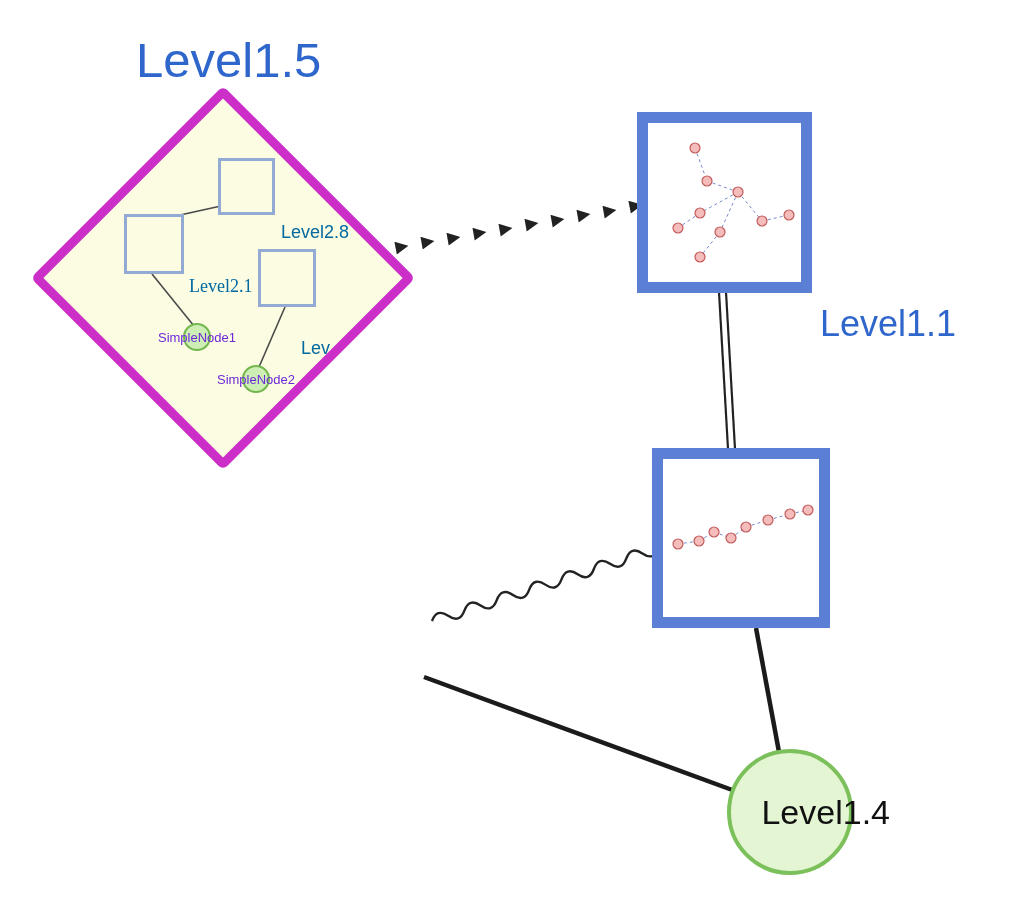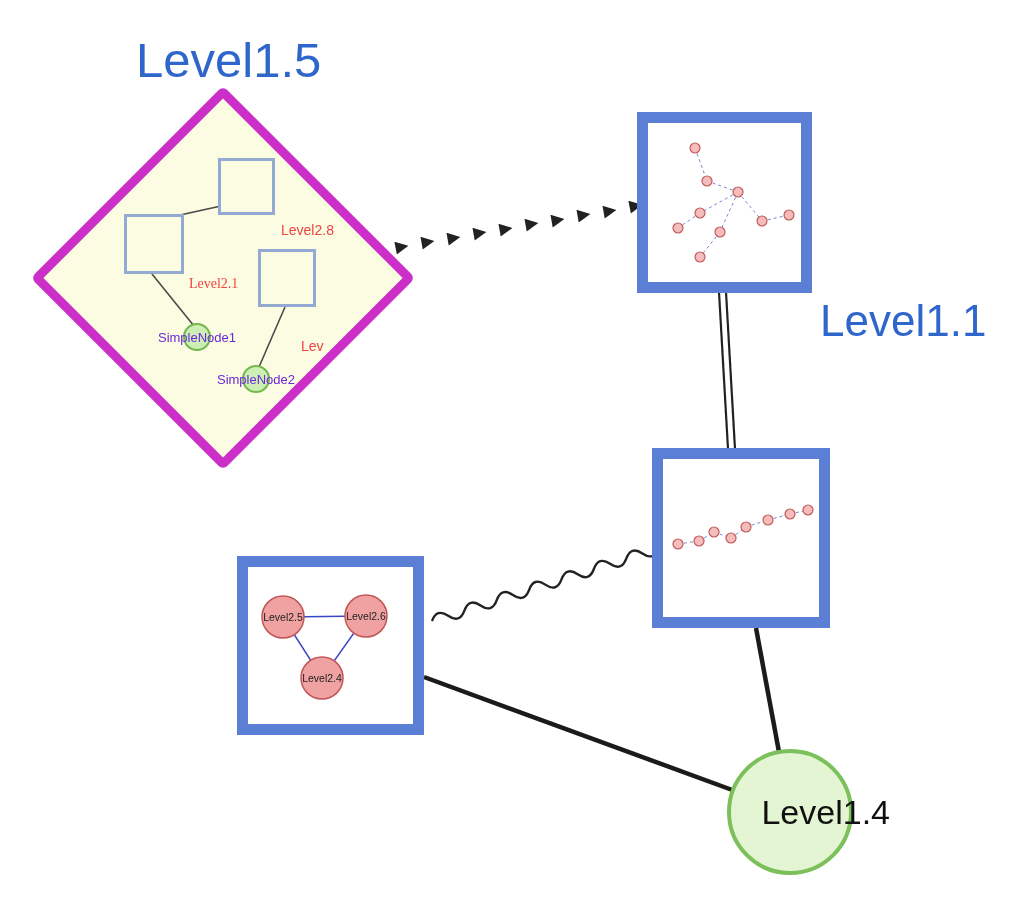--- a/index.html
+++ b/index.html
@@ -2,21 +2,21 @@
 <html><head>
 <meta charset="utf-8">
 <style>
   html,body{margin:0;padding:0;background:#ffffff;}
   body{font-family:"Liberation Sans",sans-serif;}
   #canvas{position:relative;width:1026px;height:900px;background:#ffffff;overflow:hidden;}
   svg.layer{position:absolute;left:0;top:0;pointer-events:none;}
   .group-square{position:absolute;background:#ffffff;border:11px solid #5c7fd6;box-sizing:border-box;z-index:3;}
   .inner-square{position:absolute;background:#fbfce2;border:3px solid #93aad2;box-sizing:border-box;z-index:3;}
   .lbl-blue{position:absolute;color:#2f66cc;z-index:5;white-space:nowrap;}
-  .lbl-inner{position:absolute;color:#ef4444;font-size:14px;z-index:4;white-space:nowrap;text-align:right;}
+  .lbl-inner{position:absolute;color:#0369a1;font-size:18px;z-index:4;white-space:nowrap;text-align:right;}
   .simple-node{position:absolute;width:28px;height:28px;border-radius:50%;background:#cdeeb5;border:2px solid #74b74e;box-sizing:border-box;z-index:3;}
   .simple-label{position:absolute;width:140px;text-align:center;font-size:13px;color:#6d28d9;z-index:4;white-space:nowrap;}
   .mini-label{position:absolute;width:60px;text-align:center;font-size:10.5px;color:#222;z-index:4;white-space:nowrap;}
   #diamond{position:absolute;left:87px;top:142px;width:272px;height:272px;background:#fbfce2;border:9px solid #cb2fc8;border-radius:6px;transform:rotate(45deg);box-sizing:border-box;z-index:1;}
   #level14-circle{position:absolute;left:727px;top:749px;width:126px;height:126px;border-radius:50%;background:#e3f5d2;border:4px solid #7bc05a;box-sizing:border-box;z-index:3;}
   #level14-label{position:absolute;left:690px;top:793px;width:200px;text-align:right;font-size:34px;color:#111;z-index:5;white-space:nowrap;}
 </style>
 </head>
 <body>
 
@@ -105,37 +105,20 @@
         <circle cx="51" cy="73" r="5"></circle>
         <circle cx="68" cy="79" r="5"></circle>
         <circle cx="83" cy="68" r="5"></circle>
         <circle cx="105" cy="61" r="5"></circle>
         <circle cx="127" cy="55" r="5"></circle>
         <circle cx="145" cy="51" r="5"></circle>
       </g>
     </svg>
   </div>
 
-  <div class="group-square" style="left:237px;top:556px;width:187px;height:179px;">
-    <svg width="165" height="157" viewBox="0 0 165 157">
-      <g stroke="#3946c8" stroke-width="1.4">
-        <line x1="35" y1="50" x2="118" y2="49"></line>
-        <line x1="35" y1="50" x2="74" y2="111"></line>
-        <line x1="118" y1="49" x2="74" y2="111"></line>
-      </g>
-      <g fill="#f0a2a2" stroke="#c25555" stroke-width="1.5">
-        <circle cx="35" cy="50" r="21"></circle>
-        <circle cx="118" cy="49" r="21"></circle>
-        <circle cx="74" cy="111" r="21"></circle>
-      </g>
-    </svg>
-    <div class="mini-label" style="left:5px;top:44px;">Level2.5</div>
-    <div class="mini-label" style="left:88px;top:43px;">Level2.6</div>
-    <div class="mini-label" style="left:44px;top:105px;">Level2.4</div>
-  </div>
 
   <div id="level14-circle"></div>
   <div id="level14-label">Level1.4</div>
 
   <div class="lbl-blue" style="left:136px;top:32px;font-size:49px;">Level1.5</div>
-  <div class="lbl-blue" style="left:820px;top:296px;font-size:44px;">Level1.1</div>
+  <div class="lbl-blue" style="left:820px;top:303px;font-size:36px;">Level1.1</div>
 
 </div>
 
 </body></html>

